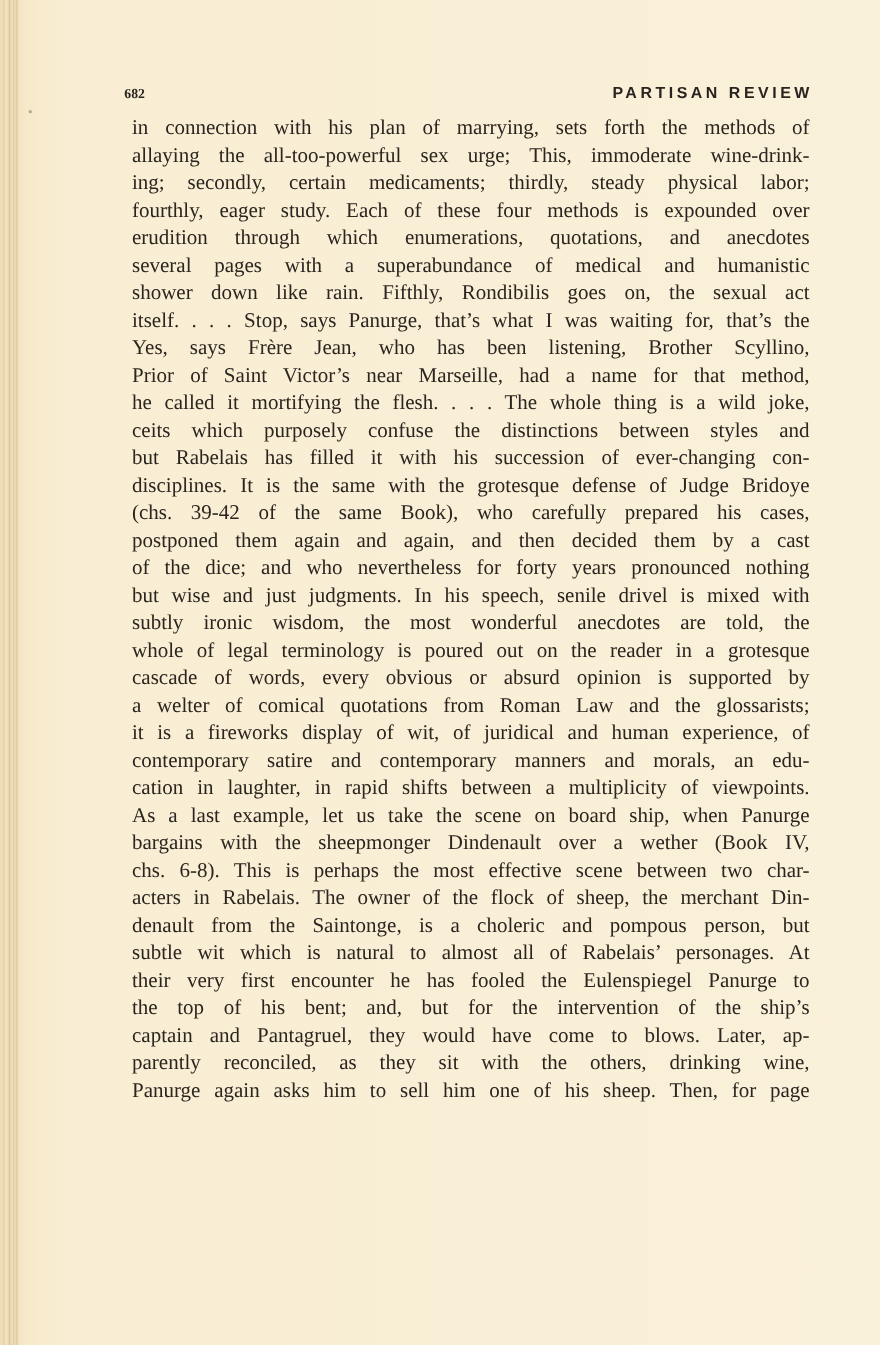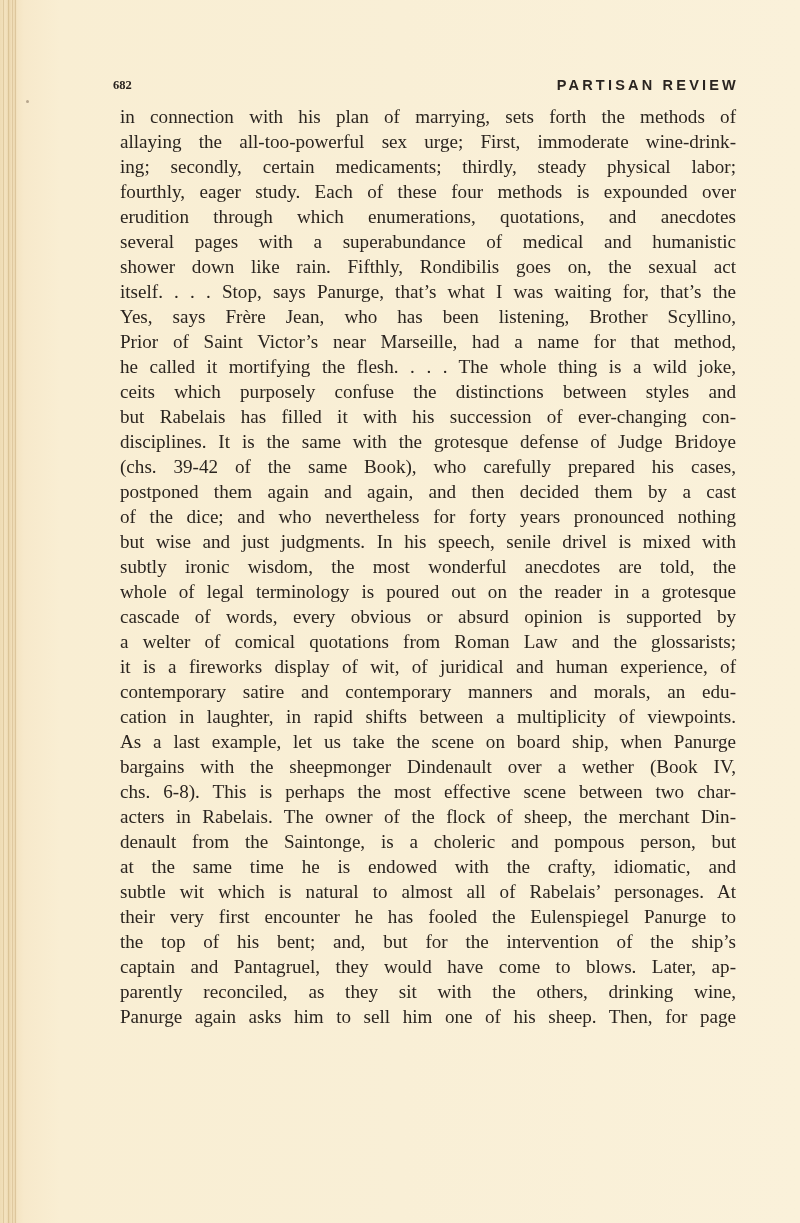--- a/index.html
+++ b/index.html
@@ -88,21 +88,21 @@
 
   <div class="speck" style="left:26px; top:100px;"></div>
 
   <div class="header">
     <span class="folio">682</span>
     <span class="running-head">PARTISAN REVIEW</span>
   </div>
 
   <div class="body-text" id="body-text">
       <span class="line">in connection with his plan of marrying, sets forth the methods of</span>
-      <span class="line">allaying the all-too-powerful sex urge; First, immoderate wine-drink-</span>
+      <span class="line">allaying the all-too-powerful sex urge; This, immoderate wine-drink-</span>
       <span class="line">ing; secondly, certain medicaments; thirdly, steady physical labor;</span>
       <span class="line">fourthly, eager study. Each of these four methods is expounded over</span>
       <span class="line">erudition through which enumerations, quotations, and anecdotes</span>
       <span class="line">several pages with a superabundance of medical and humanistic</span>
       <span class="line">shower down like rain. Fifthly, Rondibilis goes on, the sexual act</span>
       <span class="line">itself. . . . Stop, says Panurge, that’s what I was waiting for, that’s the</span>
       <span class="line">Yes, says Frère Jean, who has been listening, Brother Scyllino,</span>
       <span class="line">Prior of Saint Victor’s near Marseille, had a name for that method,</span>
       <span class="line">he called it mortifying the flesh. . . . The whole thing is a wild joke,</span>
       <span class="line">ceits which purposely confuse the distinctions between styles and</span>
@@ -117,21 +117,20 @@
       <span class="line">cascade of words, every obvious or absurd opinion is supported by</span>
       <span class="line">a welter of comical quotations from Roman Law and the glossarists;</span>
       <span class="line">it is a fireworks display of wit, of juridical and human experience, of</span>
       <span class="line">contemporary satire and contemporary manners and morals, an edu-</span>
       <span class="line">cation in laughter, in rapid shifts between a multiplicity of viewpoints.</span>
       <span class="line">As a last example, let us take the scene on board ship, when Panurge</span>
       <span class="line">bargains with the sheepmonger Dindenault over a wether (Book IV,</span>
       <span class="line">chs. 6-8). This is perhaps the most effective scene between two char-</span>
       <span class="line">acters in Rabelais. The owner of the flock of sheep, the merchant Din-</span>
       <span class="line">denault from the Saintonge, is a choleric and pompous person, but</span>
-      <span class="line">at the same time he is endowed with the crafty, idiomatic, and</span>
       <span class="line">subtle wit which is natural to almost all of Rabelais’ personages. At</span>
       <span class="line">their very first encounter he has fooled the Eulenspiegel Panurge to</span>
       <span class="line">the top of his bent; and, but for the intervention of the ship’s</span>
       <span class="line">captain and Pantagruel, they would have come to blows. Later, ap-</span>
       <span class="line">parently reconciled, as they sit with the others, drinking wine,</span>
       <span class="line">Panurge again asks him to sell him one of his sheep. Then, for page</span>
     </div>
 </div>
 
 </body></html>

